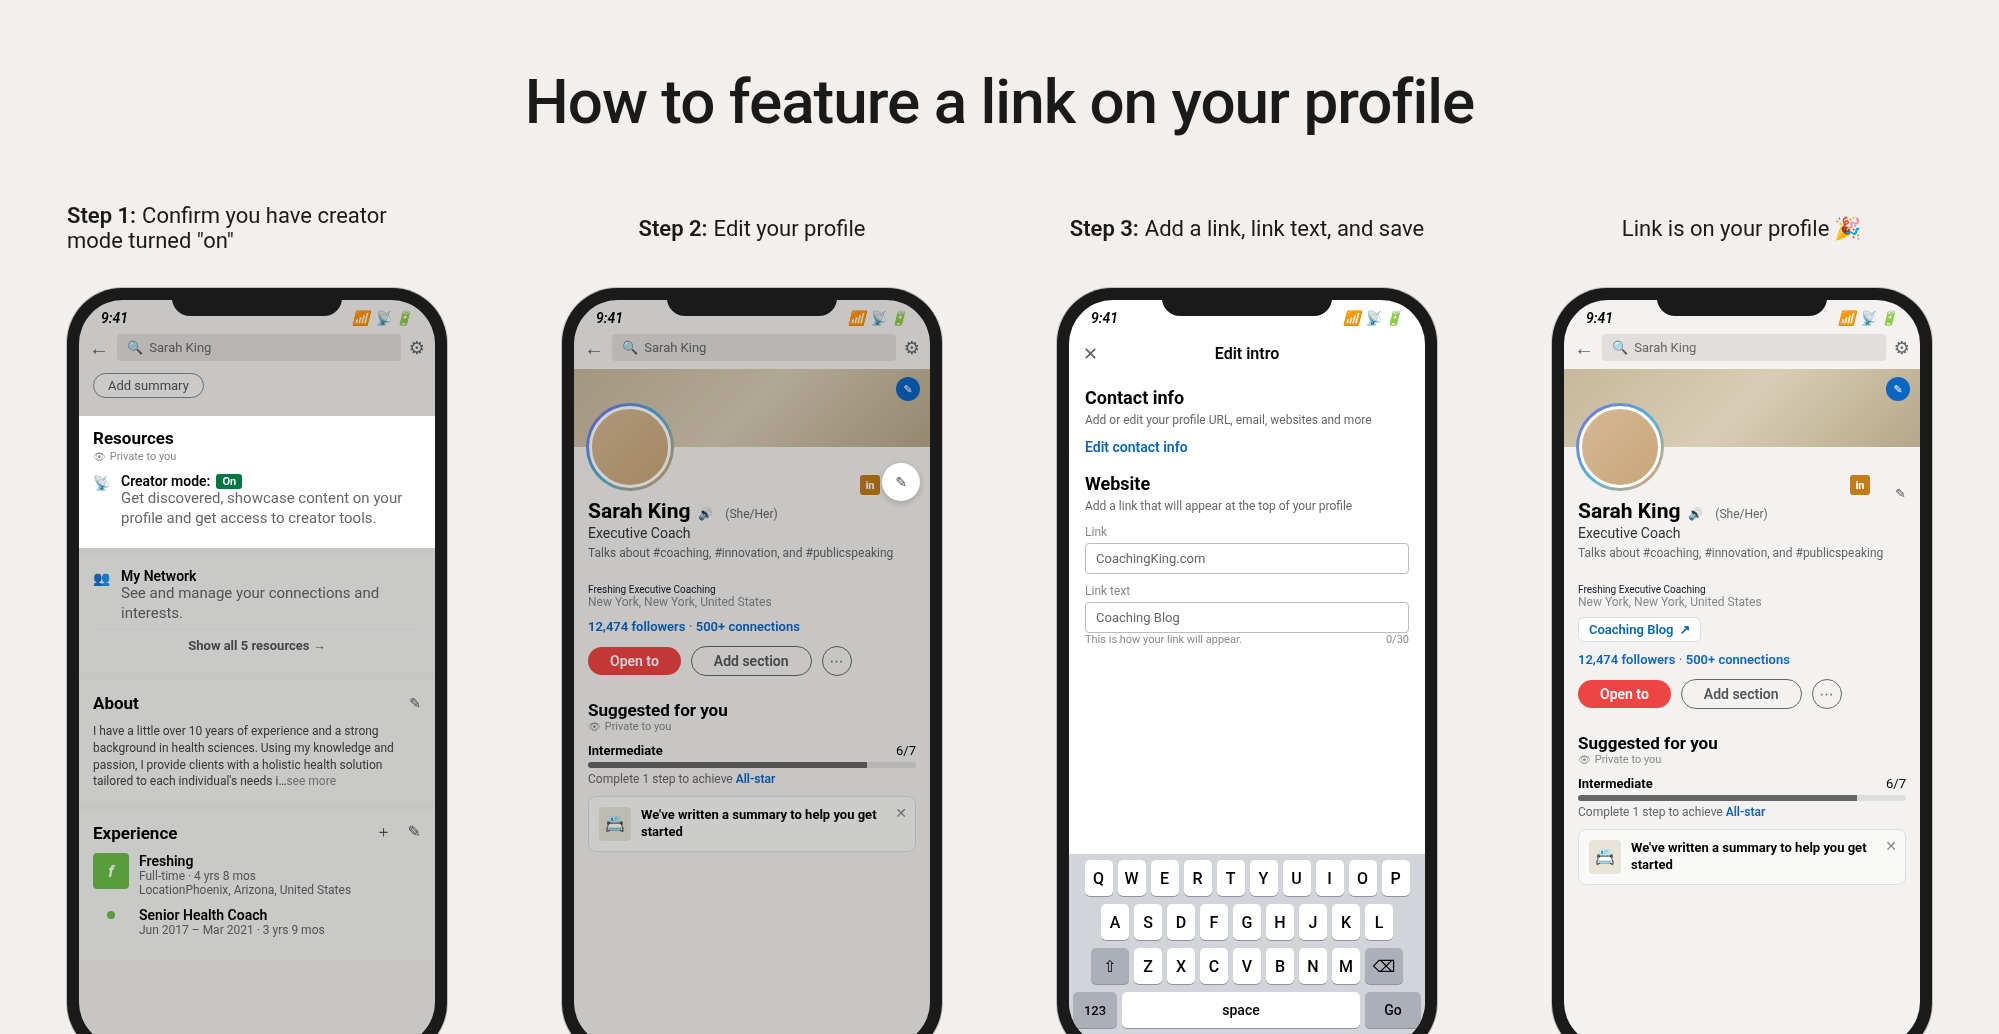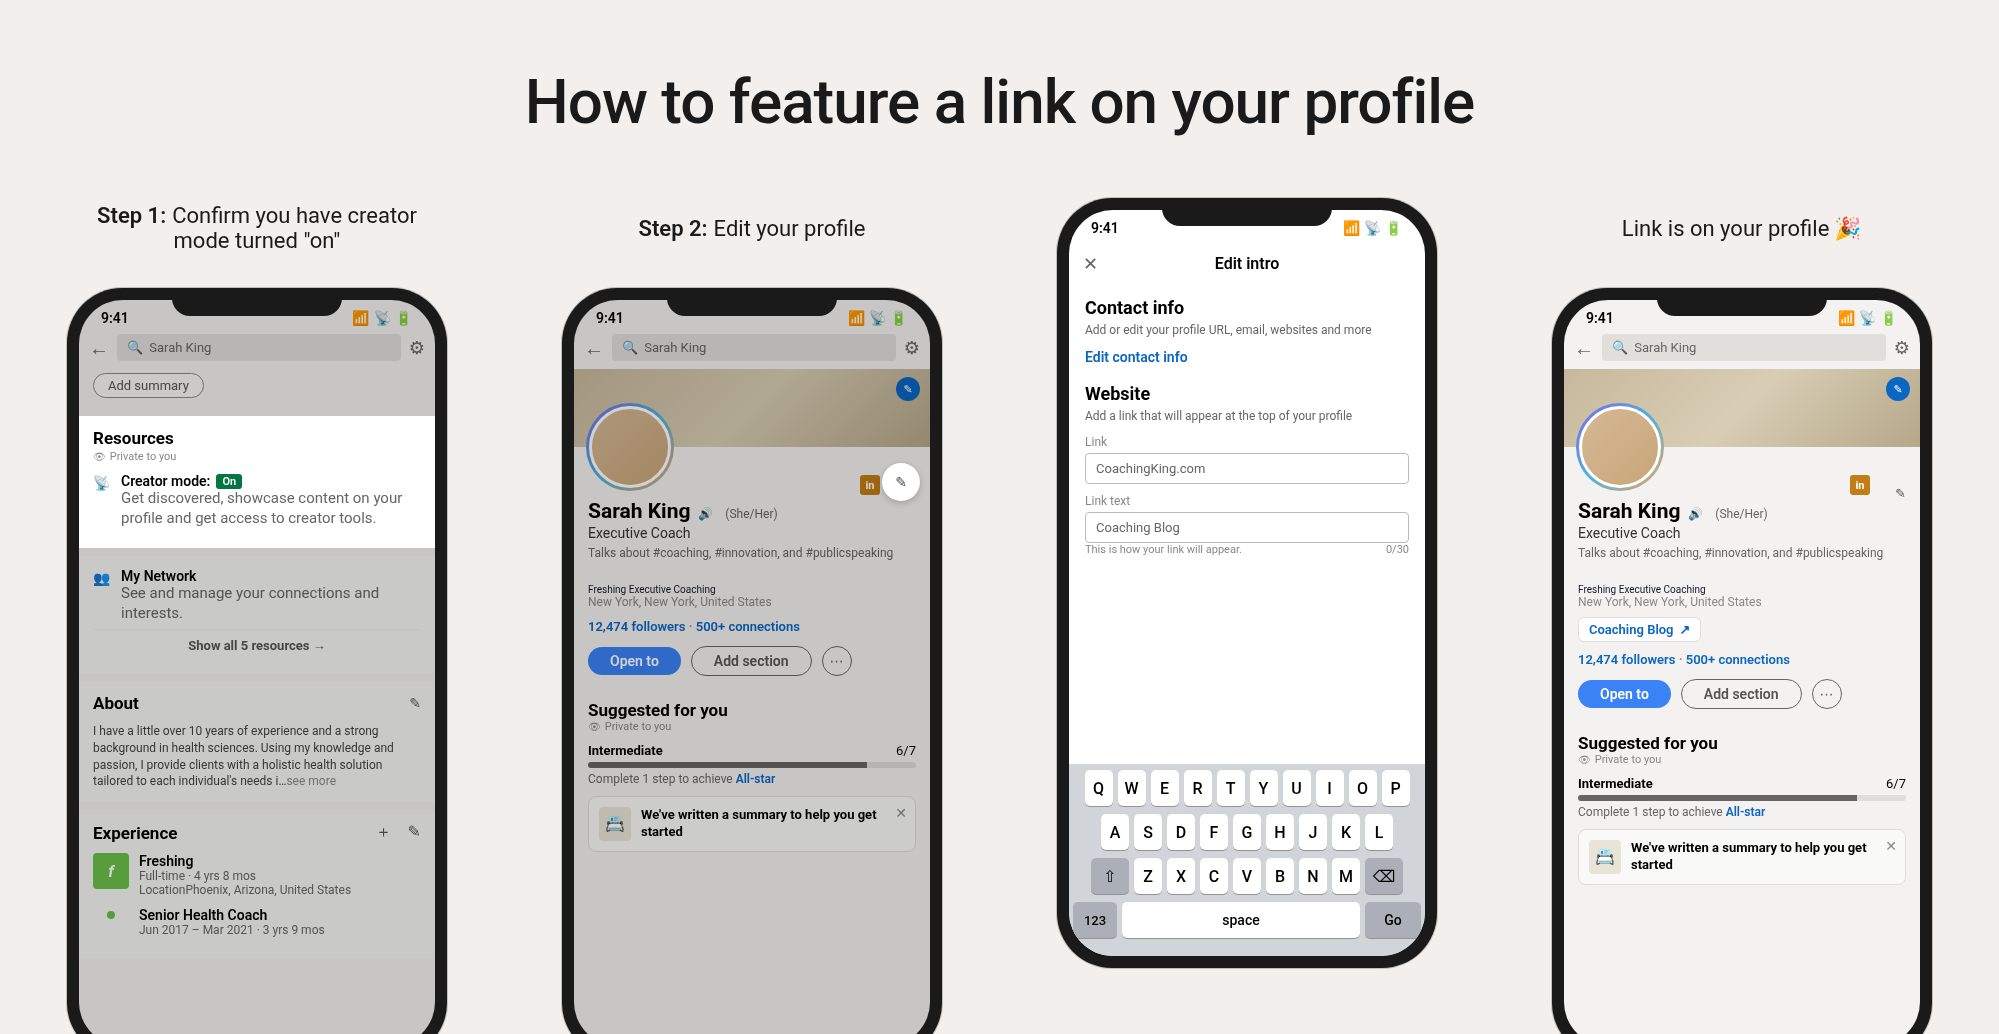--- a/index.html
+++ b/index.html
@@ -2,30 +2,30 @@
 <html><head>
 <meta charset="utf-8">
 <style>
 * { margin: 0; padding: 0; box-sizing: border-box; font-family: -apple-system, BlinkMacSystemFont, "Segoe UI", Roboto, Helvetica, Arial, sans-serif; }
 body { background: #f2efec; width: 1999px; height: 1034px; overflow: hidden; }
 
 .main-title { font-size: 62px; font-weight: 500; text-align: center; margin-top: 65px; margin-bottom: 60px; color: #1a1a1a; letter-spacing: -1px; }
 
 .steps-row { display: flex; justify-content: center; gap: 115px; padding: 0 80px; }
 .step-col { display: flex; flex-direction: column; align-items: center; width: 380px; }
-.step-label { font-size: 22px; text-align: center; margin-bottom: 30px; min-height: 60px; display: flex; align-items: center; justify-content: center; color: #1a1a1a; }
+.step-label { font-size: 22px; text-align: left; margin-bottom: 30px; min-height: 60px; display: flex; align-items: center; justify-content: center; color: #1a1a1a; }
 .step-label b { font-weight: 600; margin-right: 6px; }
 
 
 .phone { width: 380px; height: 770px; background: #1a1a1a; border-radius: 55px; padding: 12px; position: relative; box-shadow: 0 0 0 1px rgba(0,0,0,.2); }
 .phone-screen { width: 100%; height: 100%; background: #f3f2f0; border-radius: 44px; overflow: hidden; position: relative; }
 .phone-screen.dark-overlay::after { content:""; position:absolute; inset:0; background: rgba(0,0,0,.18); pointer-events:none; }
 .notch { position: absolute; top: 0; left: 50%; transform: translateX(-50%); width: 170px; height: 28px; background: #1a1a1a; border-radius: 0 0 18px 18px; z-index: 10; }
 
-.status-bar { display: flex; justify-content: space-between; padding: 10px 22px 0; font-size: 14px; font-weight: 600; }
+.status-bar { display: flex; justify-content: space-between; padding: 10px 22px 0; font-size: 14px; font-weight: 600; font-style: italic; }
 .status-right { display: flex; gap: 4px; align-items: center; }
 
 .search-row { display: flex; align-items: center; gap: 8px; padding: 8px 10px; }
 .back-arrow { font-size: 20px; color: #666; }
 .search-bar { flex: 1; background: #e0dfdc; border-radius: 4px; padding: 6px 10px; font-size: 13px; color: #666; display: flex; align-items: center; gap: 6px; }
 .gear { font-size: 18px; color: #666; }
 
 
 .add-summary-btn { margin: 4px 14px 10px; border: 1px solid #888; border-radius: 16px; padding: 4px 14px; font-size: 13px; color: #555; display: inline-block; background: rgba(255,255,255,.4); }
 .section-card { background: #fff; margin: 8px 0; padding: 12px 14px; }
@@ -67,21 +67,21 @@
 .speaker { font-size: 12px; color: #666; margin-left: 4px; }
 .ptitle { font-size: 14px; color: #333; margin-top: 2px; }
 .ptalks { font-size: 12px; color: #666; margin-top: 4px; line-height: 1.4; }
 .pcompany { font-size: 10px; color: #0f172a; margin-top: 22px; }
 .ploc { font-size: 12px; color: #888; }
 .pstats { font-size: 13px; color: #0a66c2; font-weight: 600; margin-top: 10px; }
 .pdot { color: #888; }
 .blog-chip { display: inline-flex; align-items: center; gap: 6px; background: #fff; border: 1px solid #ddd; border-radius: 6px; padding: 4px 10px; font-size: 13px; color: #0a66c2; font-weight: 600; margin-top: 8px; }
 .pactions { display: flex; gap: 10px; margin-top: 12px; align-items: center; }
 .pill { border-radius: 16px; padding: 6px 22px; font-size: 14px; font-weight: 600; text-align: center; }
-.pill.primary { background: #3b82f6; color: #fff; }
+.pill.primary { background: #ef4444; color: #fff; }
 .pill.secondary { border: 1px solid #666; color: #555; }
 .more-circle { width: 30px; height: 30px; border: 1px solid #666; border-radius: 50%; display: flex; align-items: center; justify-content: center; color: #666; font-size: 14px; }
 .suggest-sec { padding: 12px 14px; }
 .sug-title { font-size: 17px; font-weight: 700; }
 .inter-row { display: flex; justify-content: space-between; align-items: center; margin-top: 10px; font-size: 13px; }
 .inter-bar { height: 6px; background: #ddd; border-radius: 3px; margin-top: 4px; overflow: hidden; }
 .inter-fill { height: 100%; width: 85%; background: #666; }
 .complete-txt { font-size: 12px; color: #666; margin-top: 4px; }
 .allstar { color: #0a66c2; font-weight: 600; }
 .sum-card { border: 1px solid #ddd; border-radius: 8px; padding: 10px; margin-top: 10px; position: relative; background: rgba(255,255,255,.5); }
@@ -285,20 +285,23 @@
               <div class="sum-icon">📇</div>
               <div class="sum-t">We've written a summary to help you get started</div>
             </div>
           </div>
         </div>
       </div>
     </div>
   </div>
 
   <div class="step-col">
+    <div class="step-label">
+      <span><b>Step 3:</b><span>Add a link, link text, and save</span></span>
+    </div>
     <div class="phone">
       <div class="notch"></div>
       <div class="phone-screen white-screen">
         <div class="status-bar">
           <span>9:41</span>
           <span class="status-right">📶 📡 🔋</span>
         </div>
         <div class="modal-head">
           <span class="modal-close">✕</span>
           <span class="modal-title">Edit intro</span>

